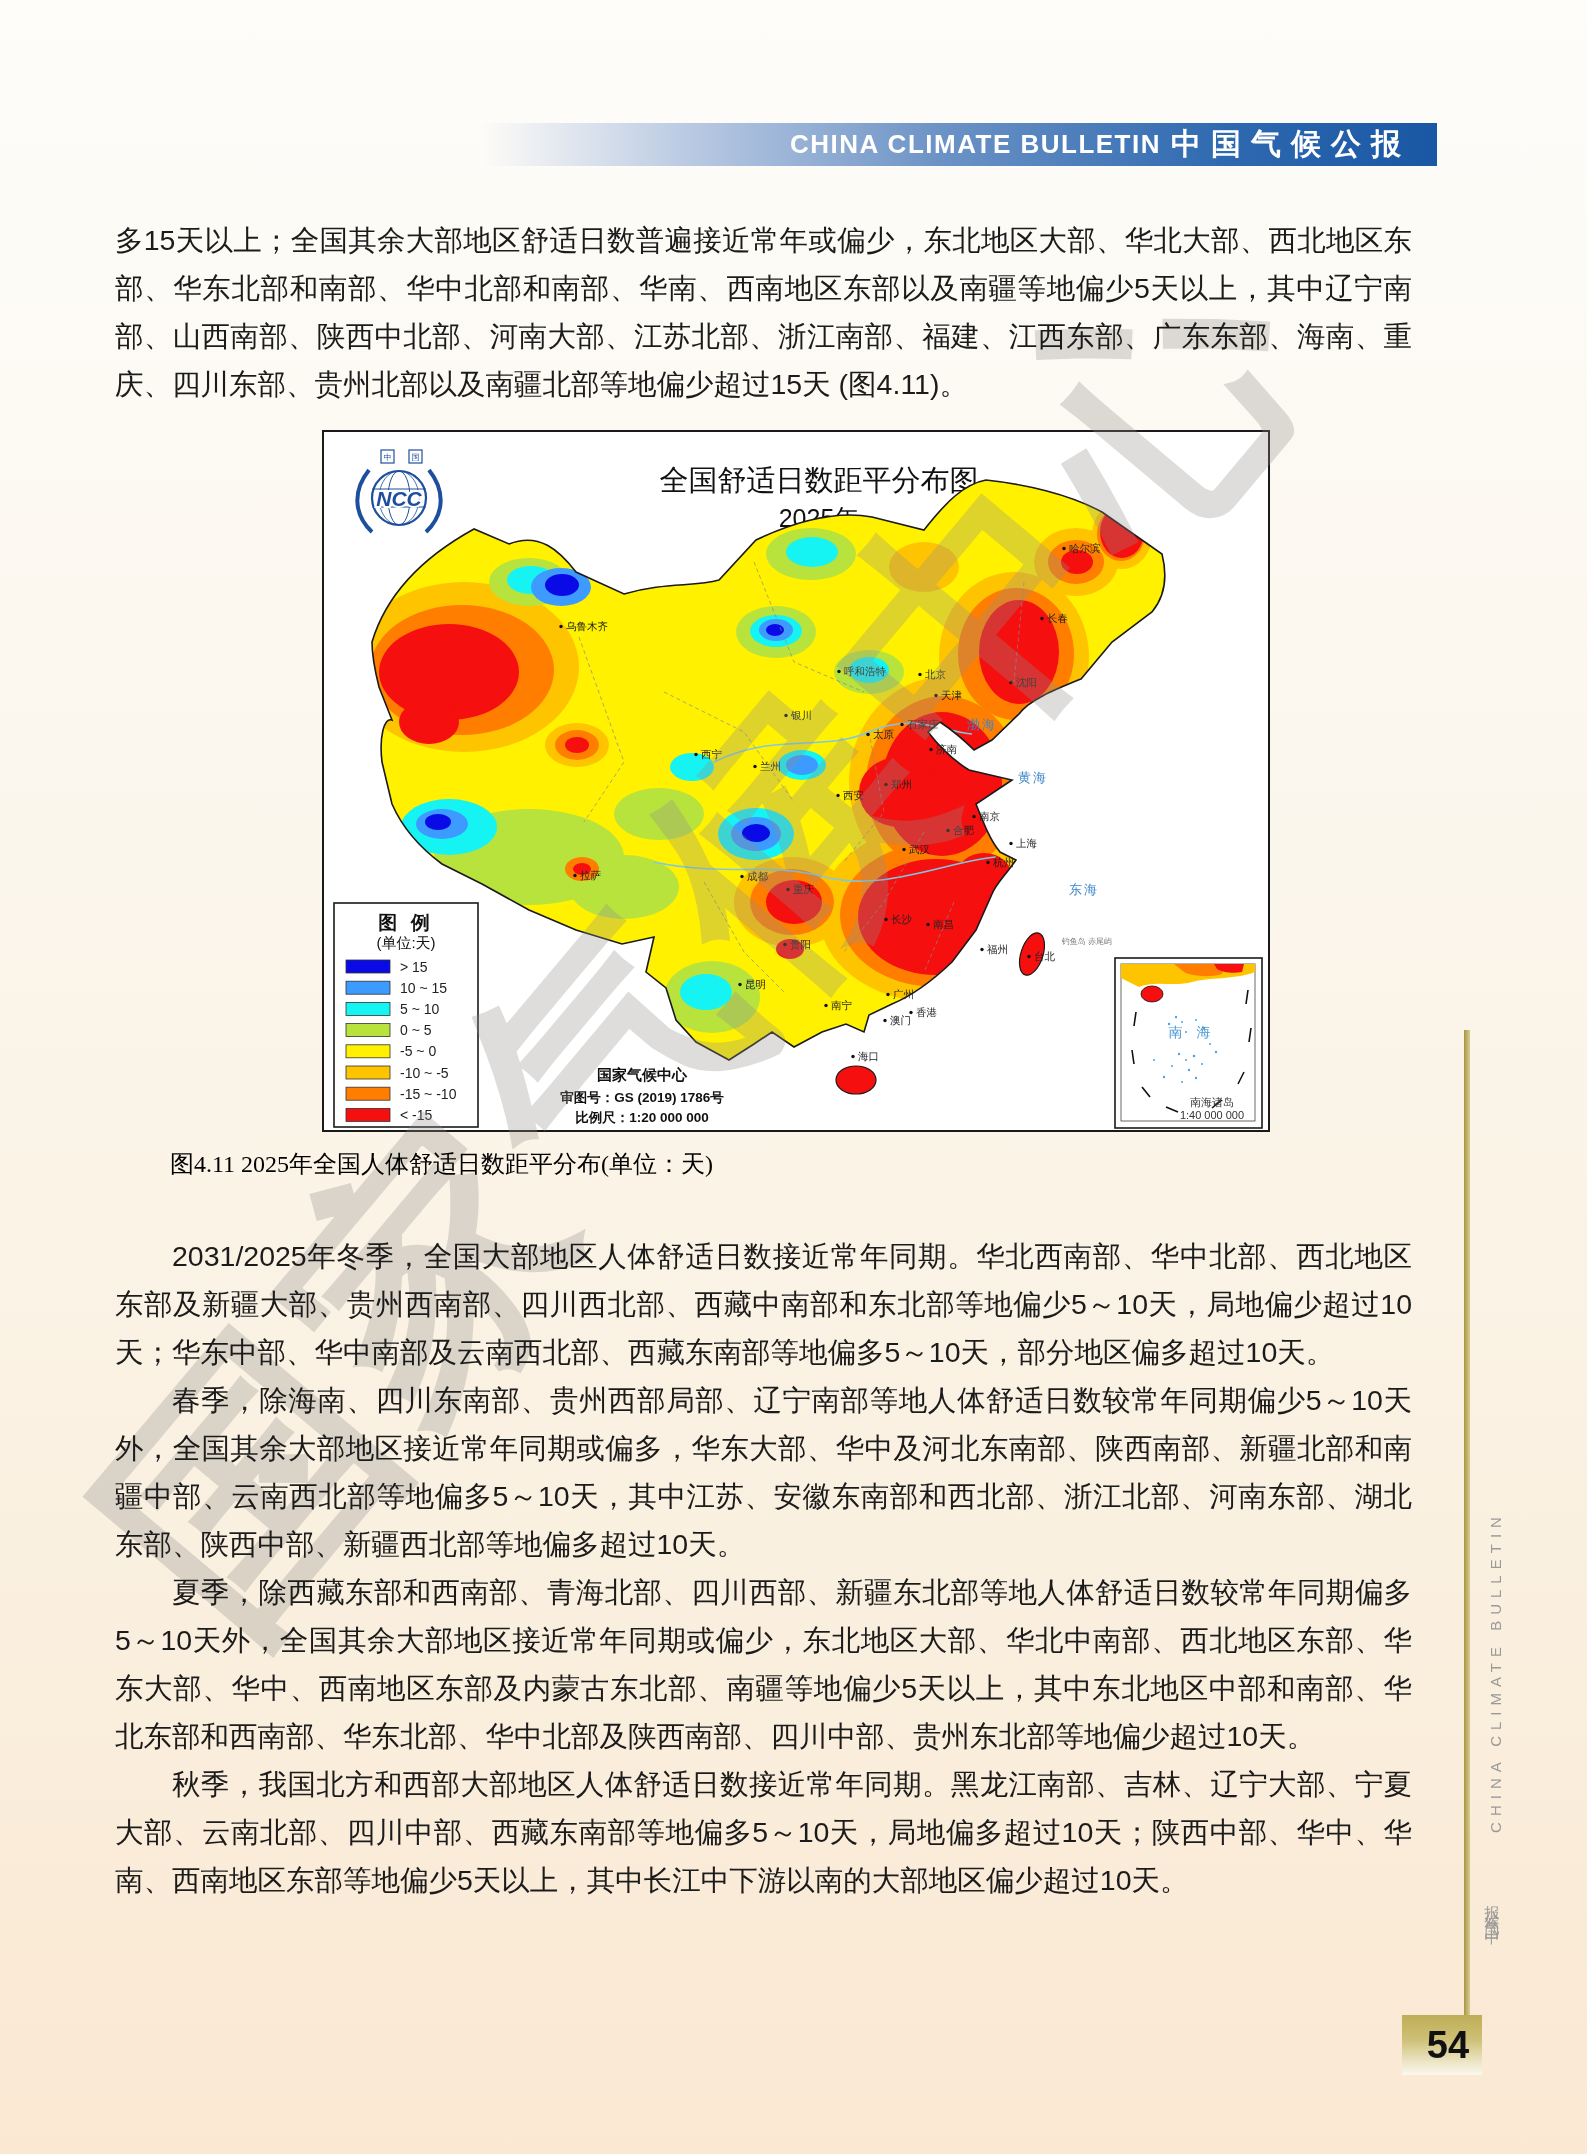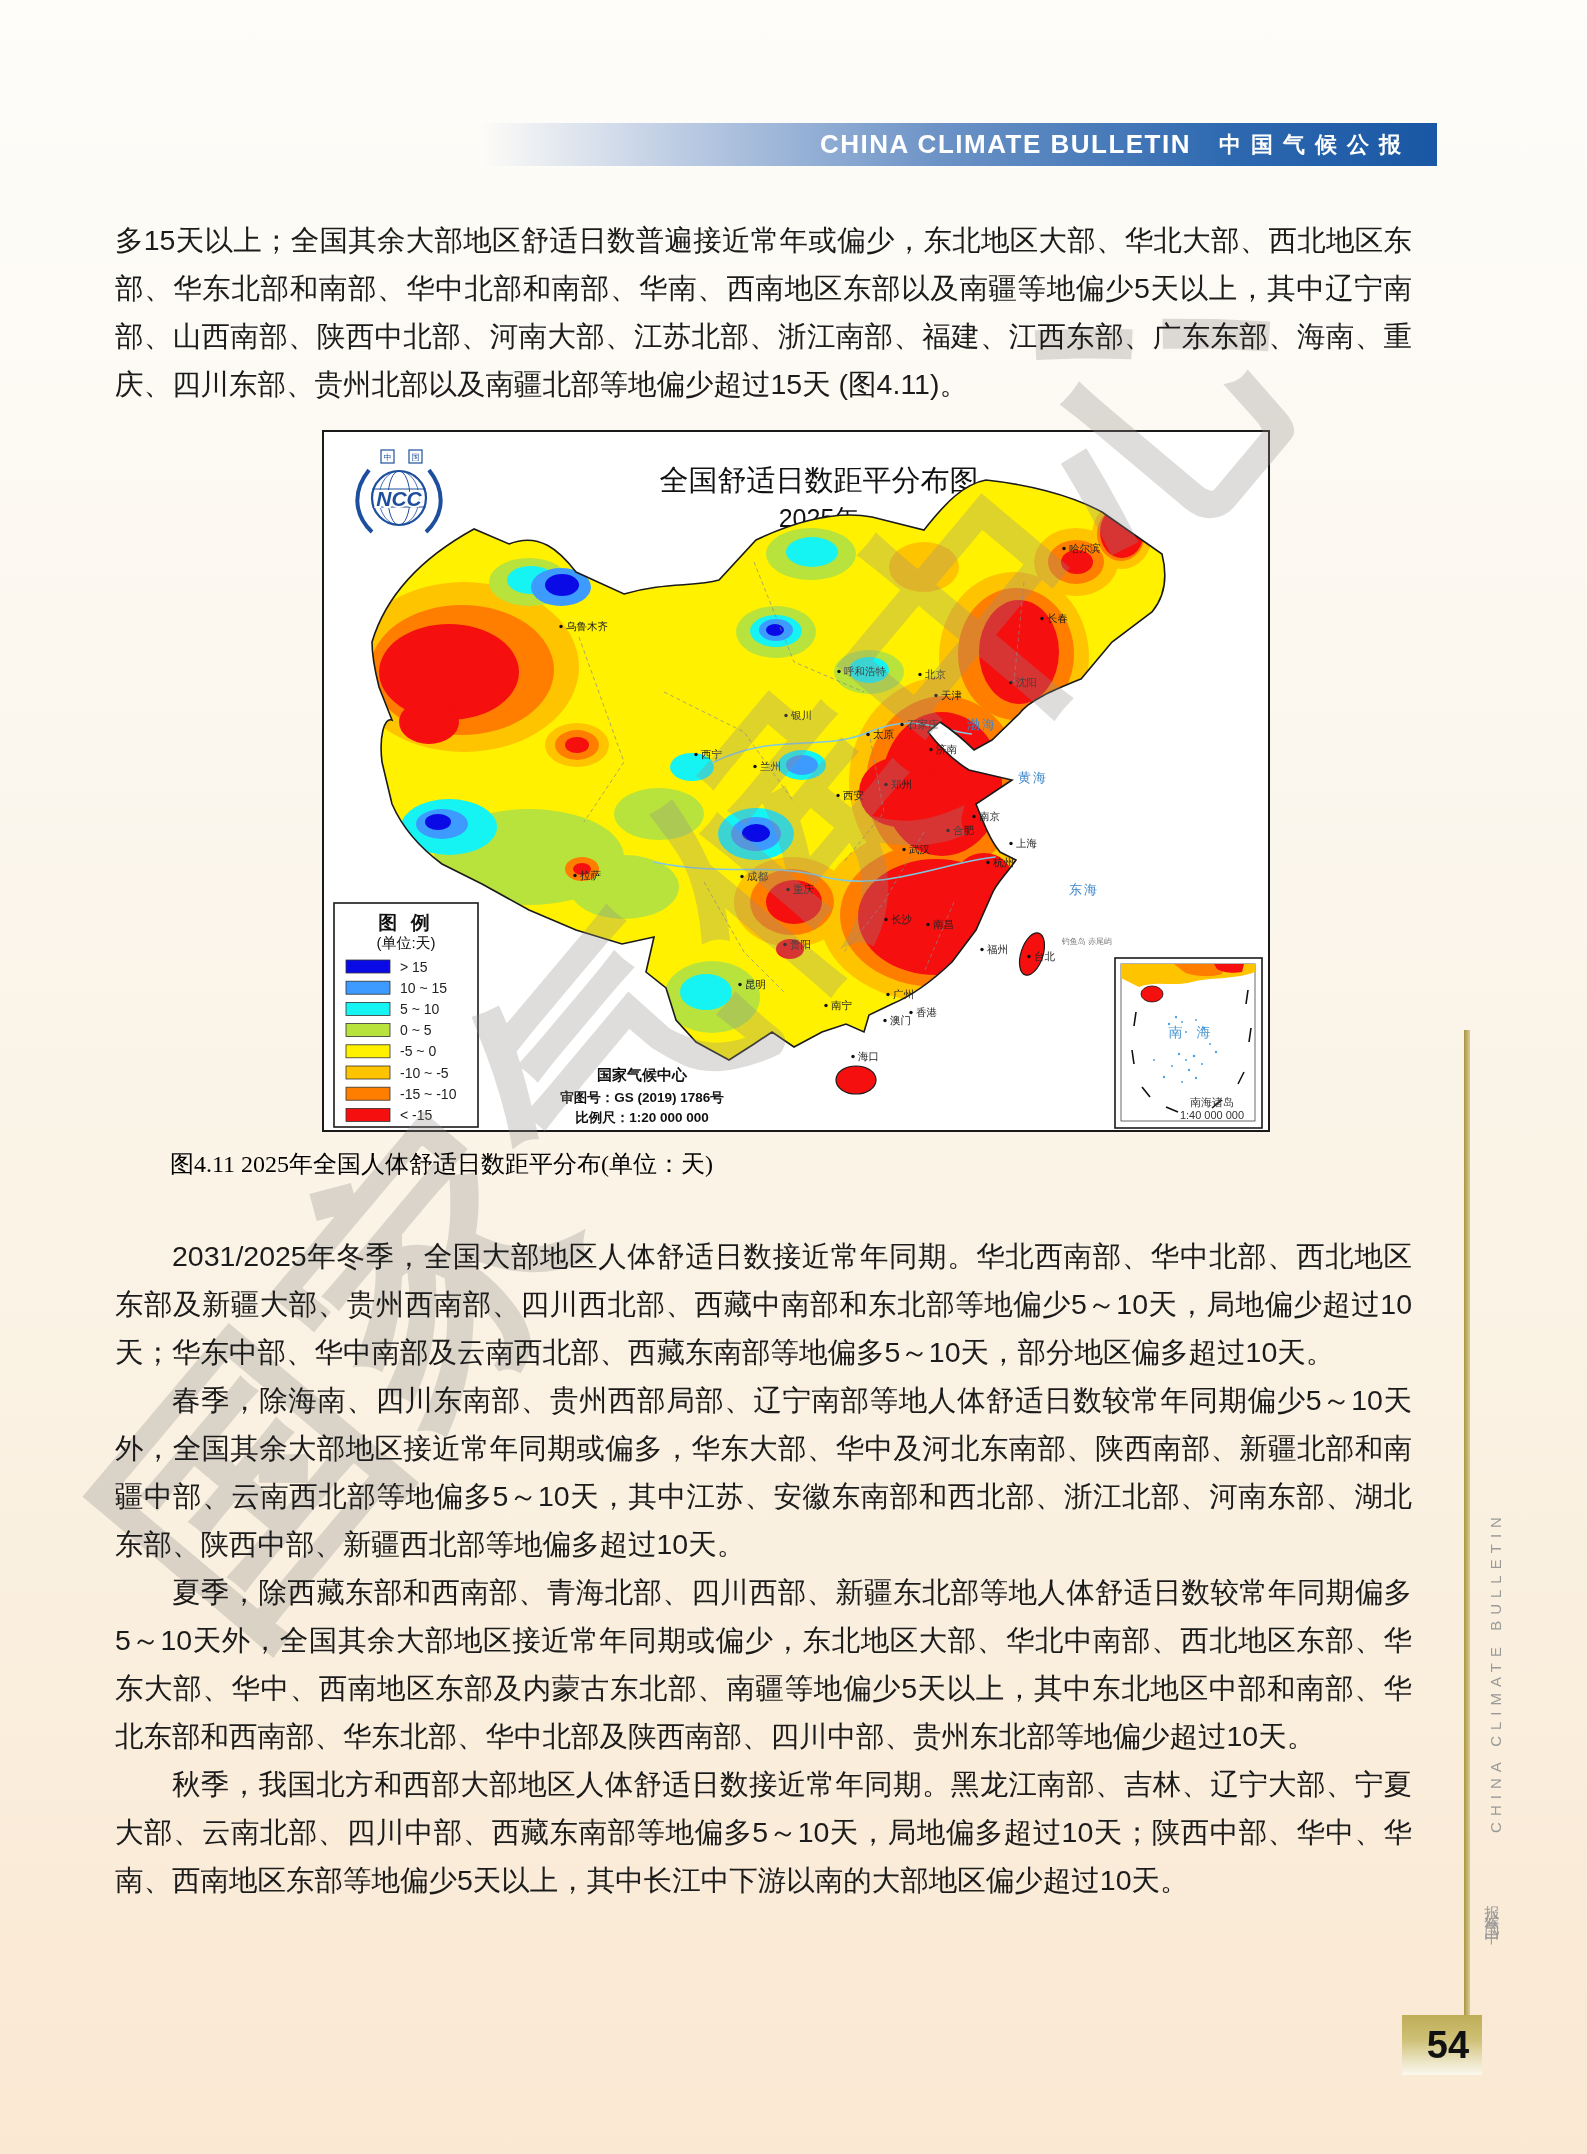--- a/index.html
+++ b/index.html
@@ -6,21 +6,21 @@
   body{width:1587px;height:2154px;position:relative;overflow:hidden;
        font-family:"Liberation Sans","DejaVu Sans",sans-serif;
        background:linear-gradient(180deg,#fefdfa 0%,#fbf6ec 40%,#faf0e0 72%,#fae8d2 100%);}
   .page{position:absolute;inset:0;}
 
   
   .header-bar{position:absolute;left:481px;top:123px;width:956px;height:43px;
     background:linear-gradient(90deg,rgba(255,255,255,0) 0%,#b9c9e2 22%,#6c93c6 48%,#2e69b0 78%,#1a57a4 100%);
     display:flex;align-items:center;justify-content:flex-end;padding-right:26px;box-sizing:border-box;z-index:2;}
   .header-bar .en{color:#fff;font-weight:bold;font-size:26px;letter-spacing:1.5px;}
-  .header-bar .cn{color:#fff;font-weight:bold;font-size:22px;letter-spacing:10px;margin-left:28px;}
+  .header-bar .cn{color:#fff;font-weight:bold;font-size:30px;letter-spacing:10px;margin-left:10px;}
 
   
   .watermark{position:absolute;left:-130px;top:825px;width:1640px;text-align:center;
     transform:rotate(-50deg);font-size:268px;font-weight:bold;line-height:1;
     color:rgba(145,142,138,0.30);letter-spacing:14px;white-space:nowrap;z-index:3;pointer-events:none;}
 
   
   .content{position:absolute;left:115px;top:216px;width:1297px;z-index:auto;}
   .content p{margin:0;font-size:28.5px;line-height:48px;color:#1b1b1b;
     text-align:justify;text-justify:inter-ideograph;position:relative;z-index:4;}

